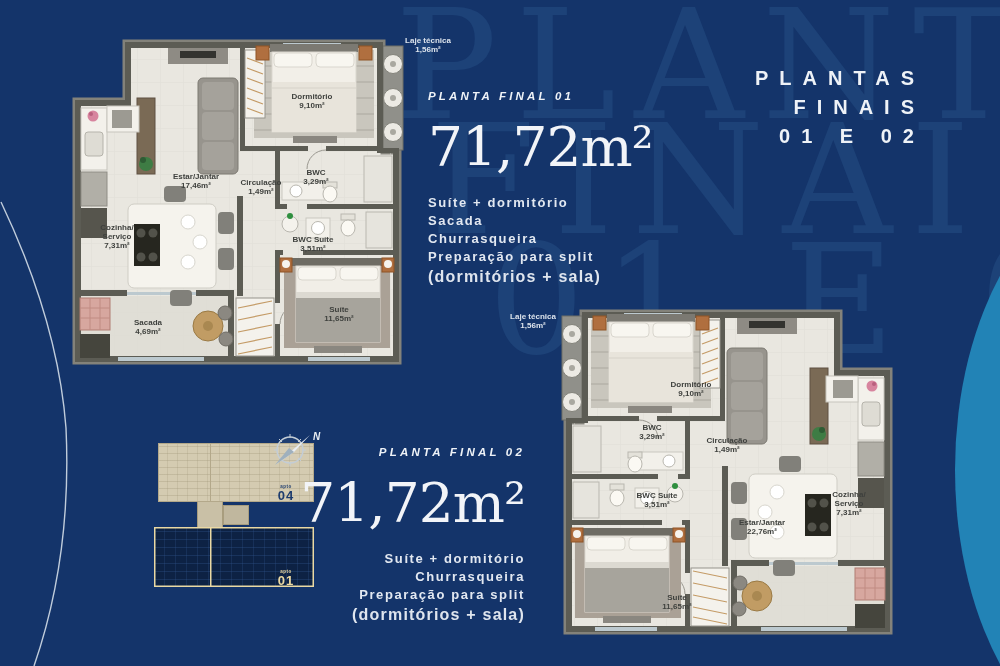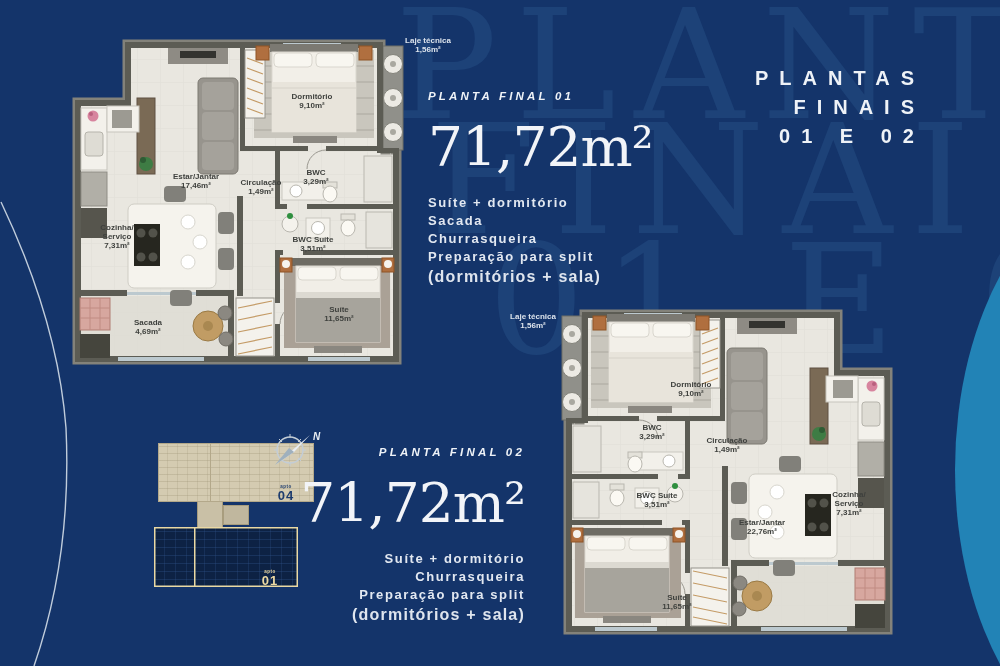--- a/index.html
+++ b/index.html
@@ -56,21 +56,21 @@
        repeating-linear-gradient(0deg,transparent 0 7px,rgba(48,84,140,.35) 7px 8px),
        repeating-linear-gradient(90deg,transparent 0 10px,rgba(48,84,140,.28) 10px 11px);
      color:#ecd9a2;}
   .connector{position:absolute;left:47px;top:54px;width:26px;height:42px;
      background:#c9c0a6;box-shadow:inset 0 0 0 1px #a89d7e;}
   .connector-stub{position:absolute;left:73px;top:67px;width:26px;height:20px;
      background:#c0b79e;box-shadow:inset 0 0 0 1px #a89d7e;}
   .unit03{left:8px;top:5px;width:50px;height:59px;}
   .unit04{left:60px;top:5px;width:56px;height:59px;}
   .unit02{left:4px;top:89px;width:54px;height:60px;}
-  .unit01{left:44px;top:89px;width:56px;height:60px;}
+  .unit01{left:60px;top:89px;width:56px;height:60px;}
   .compass{position:absolute;z-index:4;left:270px;top:426px;width:54px;height:46px;}
 </style>
 </head>
 <body>
 
 <svg width="0" height="0" style="position:absolute" aria-hidden="true">
   <defs>
     <pattern id="tiles" width="23" height="23" patternUnits="userSpaceOnUse">
       <path d="M23,0 H0 V23" stroke="#dcdad3" stroke-width="1" fill="none"></path>
     </pattern>

